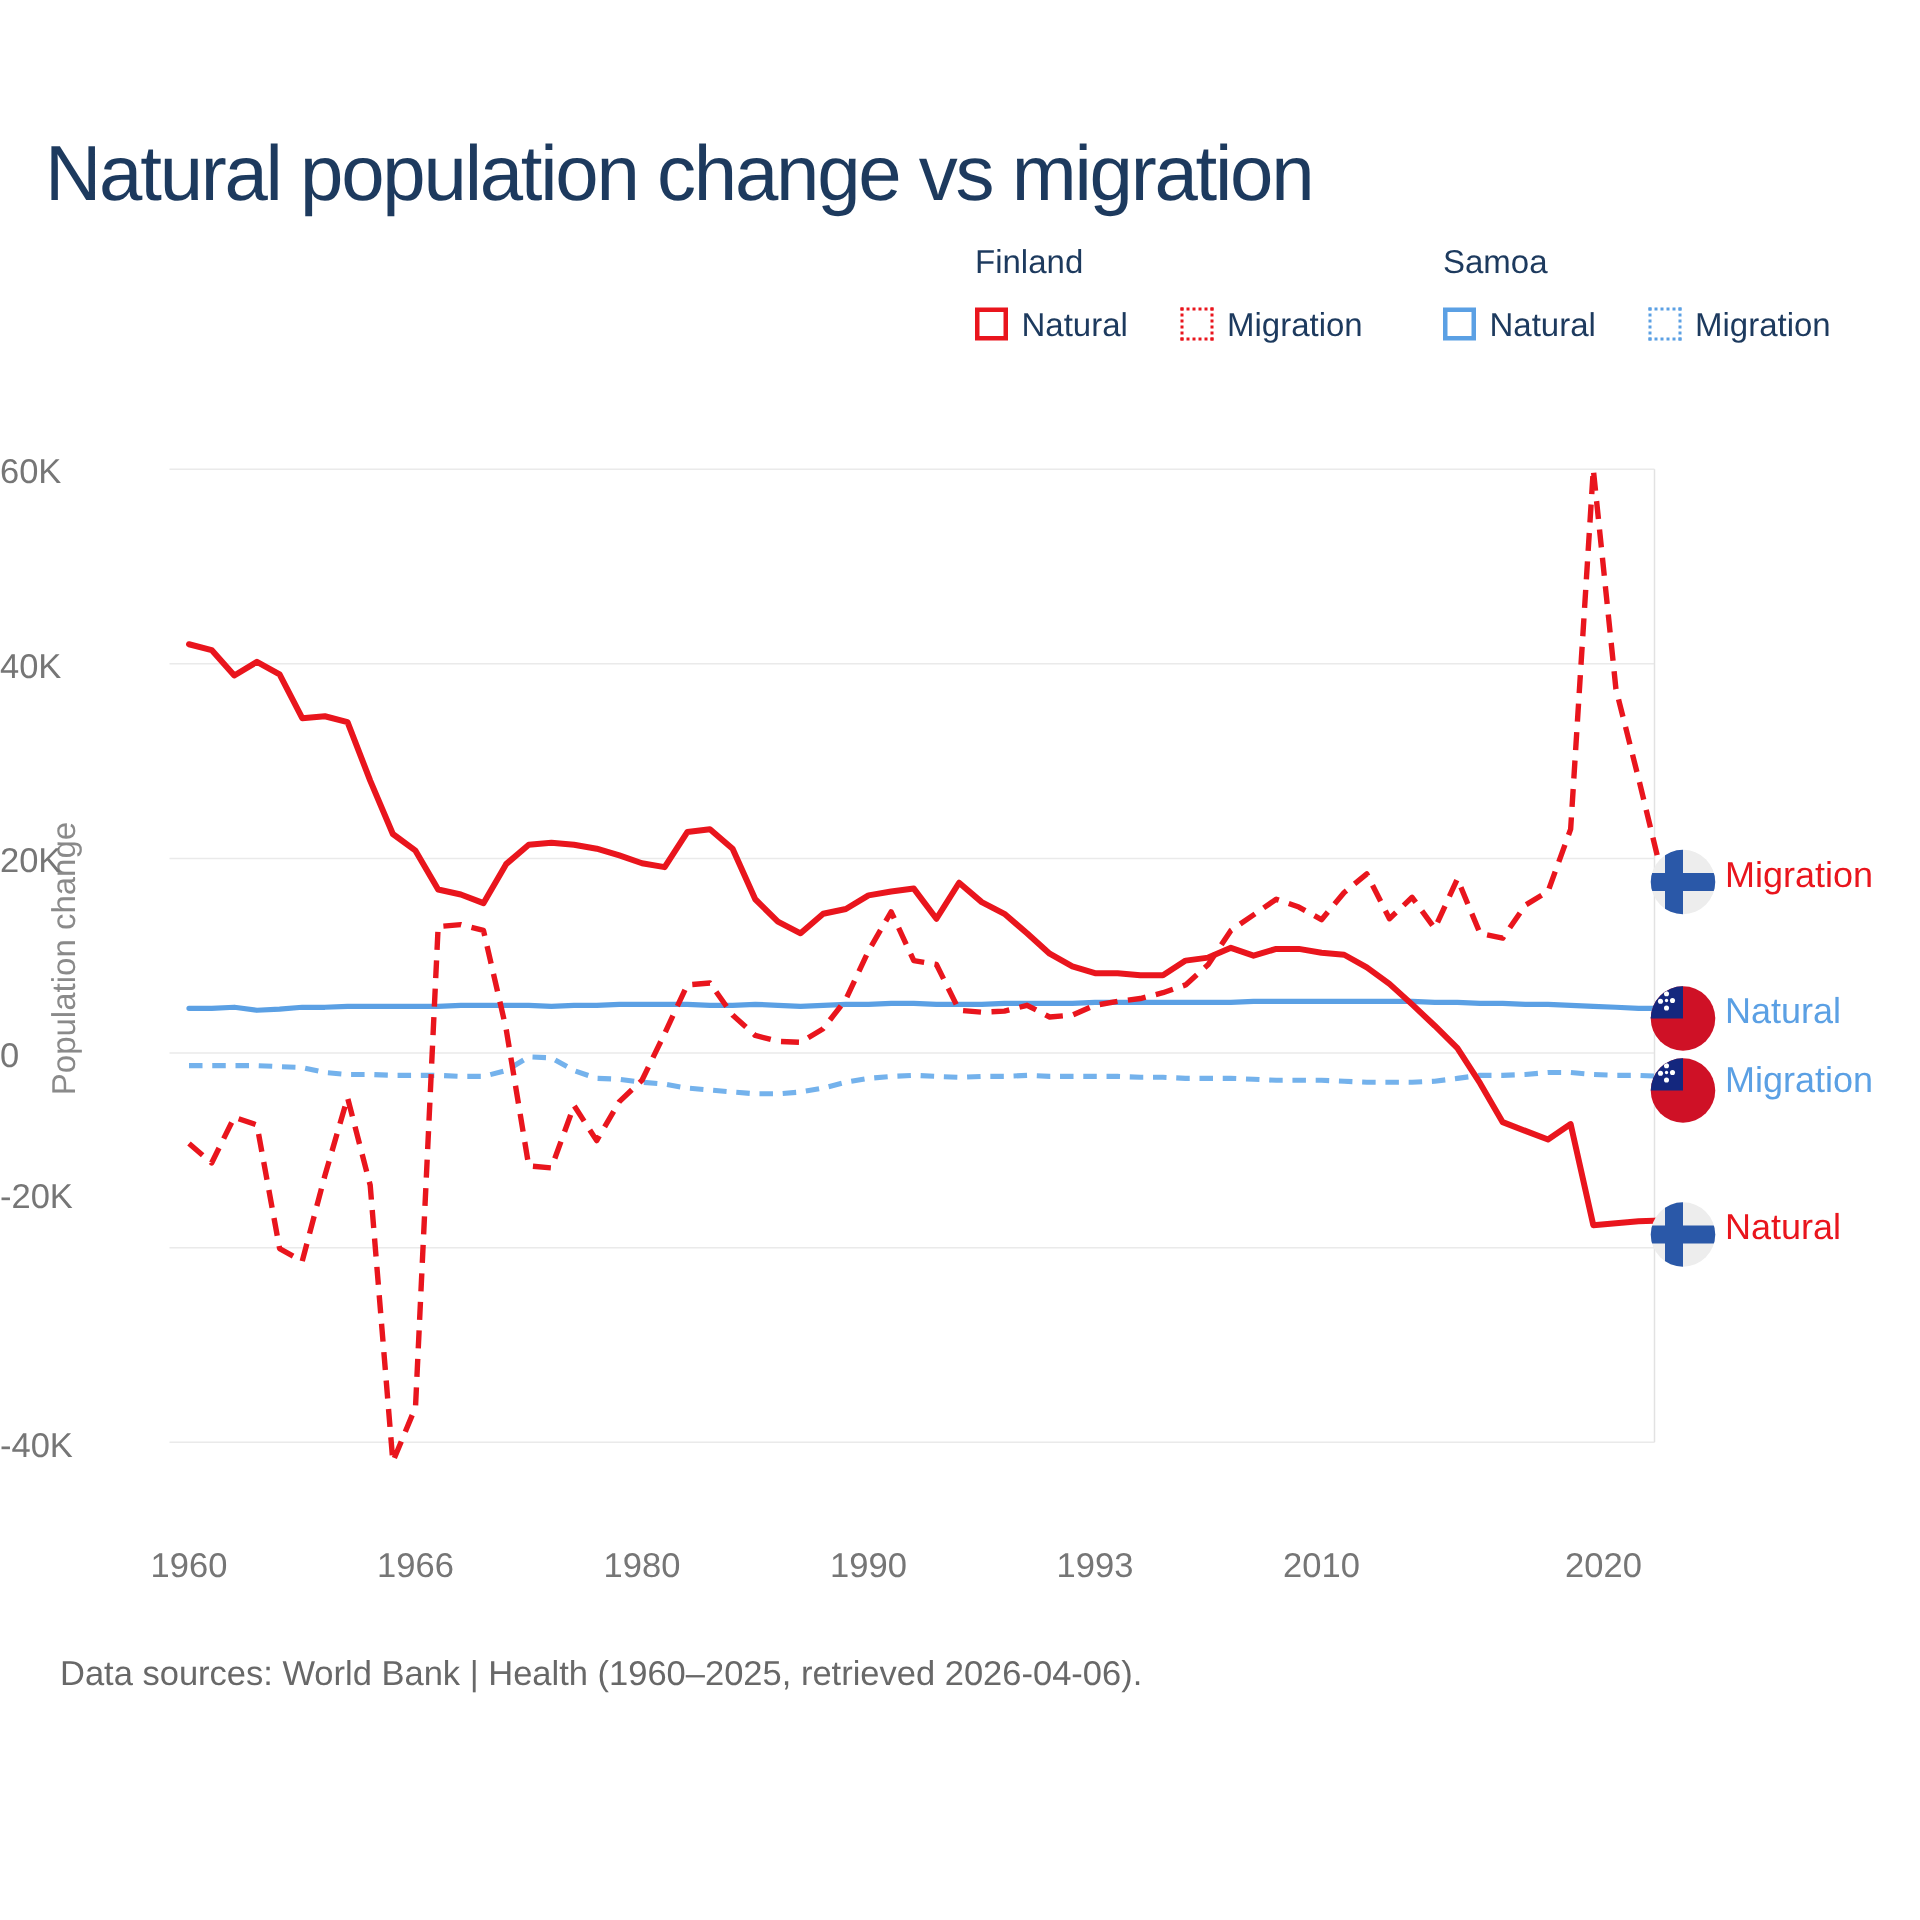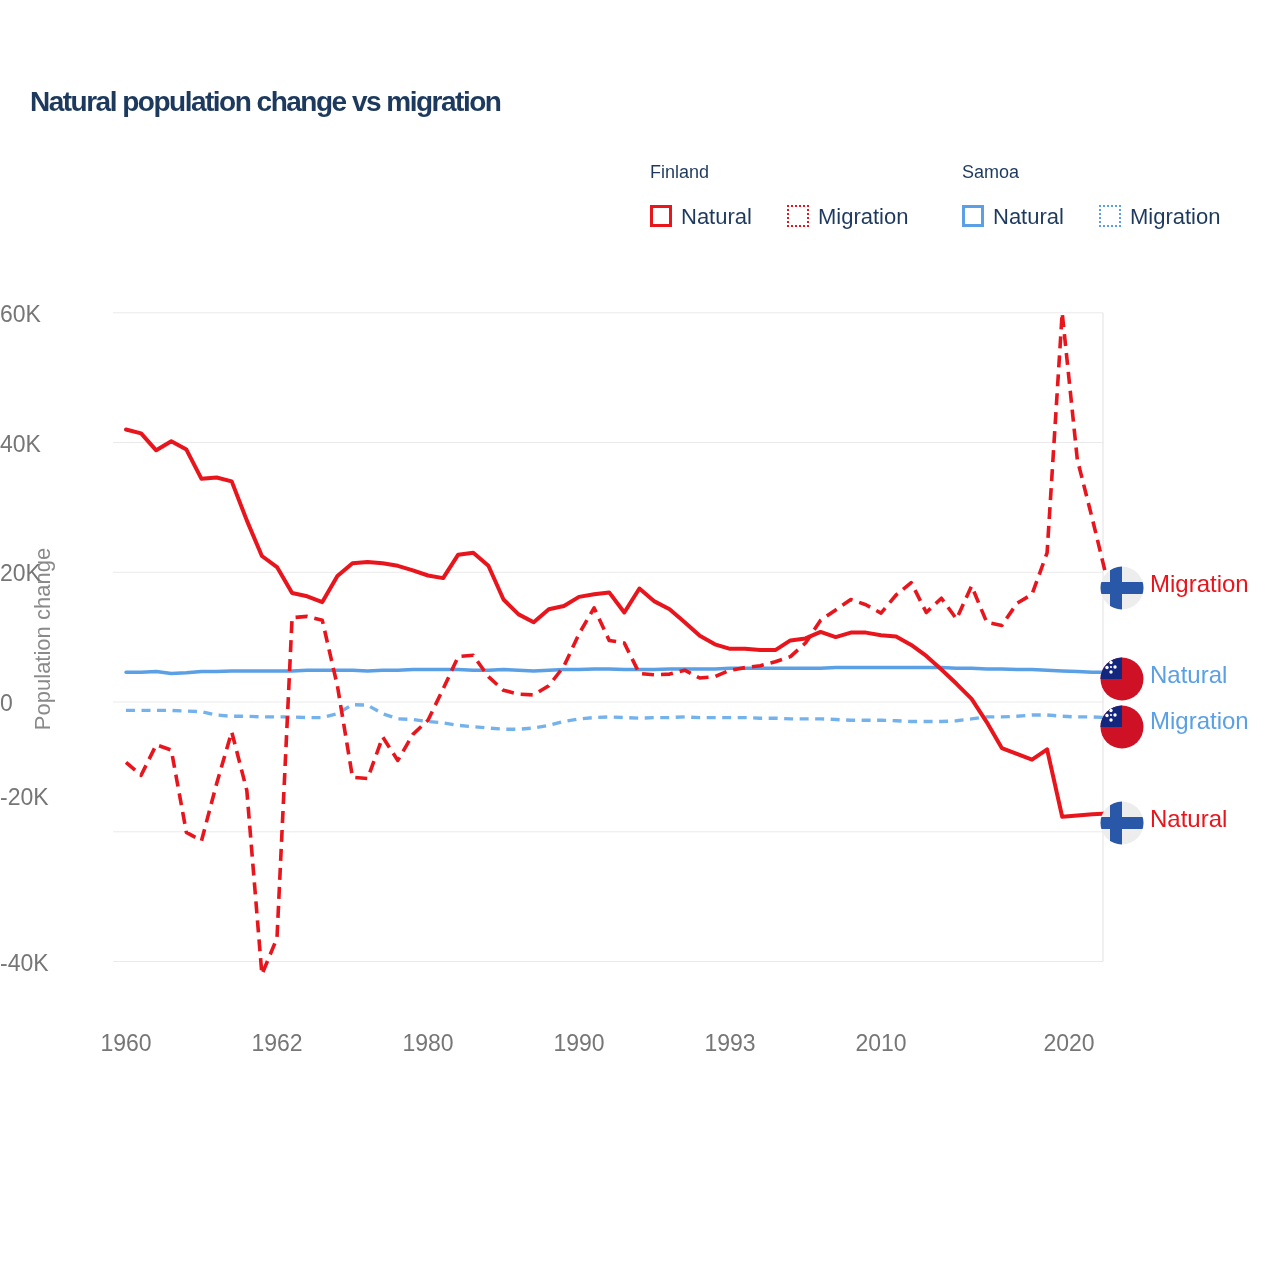--- a/index.html
+++ b/index.html
@@ -1,21 +1,21 @@
 <!DOCTYPE html>
 <html style="--red: #e9151d; --blue: #5ba0e4;"><head>
 <meta charset="utf-8">
 <style>
   html,body{margin:0;padding:0;background:#fff;}
   .page{position:relative;width:1280px;height:1280px;background:#ffffff;
         font-family:"Liberation Sans", sans-serif;overflow:hidden;}
-  .title{position:absolute;left:30px;top:86px;margin:0;font-size:28px;font-weight:700;
+  .title{position:absolute;left:30px;top:86px;margin:0;font-size:52px;font-weight:400;
          letter-spacing:-1.5px;color:#1d3a5e;}
   
-  .lg-title{position:absolute;top:162px;font-size:18px;color:#1d3a5e;}
+  .lg-title{position:absolute;top:162px;font-size:22px;color:#1d3a5e;}
   .lg-item{position:absolute;top:204px;height:24px;}
   .sw{position:absolute;top:1px;width:16px;height:16px;box-sizing:content-box;}
   .sw-solid-red{border:3px solid var(--red);}
   .sw-dot-red{border:2px dotted var(--red);width:18px;height:18px;}
   .sw-solid-blue{border:3px solid var(--blue);}
   .sw-dot-blue{border:2px dotted var(--blue);width:18px;height:18px;}
   .lg-label{position:absolute;top:0;font-size:22px;color:#1d3a5e;white-space:nowrap;}
   
   .ytick{position:absolute;left:0;width:113px;text-align:left;font-size:23px;color:#767676;}
   .xtick{position:absolute;top:1030px;font-size:23px;color:#767676;transform:translateX(-50%);white-space:nowrap;}
@@ -60,21 +60,21 @@
 
   <div class="ytitle">Population change</div>
   <span class="ytick" style="top:301px">60K</span>
   <span class="ytick" style="top:431px">40K</span>
   <span class="ytick" style="top:560px">20K</span>
   <span class="ytick" style="top:690px">0</span>
   <span class="ytick" style="top:784px">-20K</span>
   <span class="ytick" style="top:950px">-40K</span>
 
   <span class="xtick" style="left:126px">1960</span>
-  <span class="xtick" style="left:277px">1962</span>
+  <span class="xtick" style="left:277px">1966</span>
   <span class="xtick" style="left:428px">1980</span>
   <span class="xtick" style="left:579px">1990</span>
   <span class="xtick" style="left:730px">1993</span>
   <span class="xtick" style="left:881px">2010</span>
   <span class="xtick" style="left:1069px">2020</span>
 
   <svg id="plot" width="1280" height="1280">
       <line x1="113" x2="1103" y1="312.8" y2="312.8" stroke="#eaeaea" stroke-width="1"></line>
       <line x1="113" x2="1103" y1="442.5" y2="442.5" stroke="#eaeaea" stroke-width="1"></line>
       <line x1="113" x2="1103" y1="572.3" y2="572.3" stroke="#eaeaea" stroke-width="1"></line>
@@ -161,14 +161,15 @@
         <g clip-path="url(#fc2)">
           <rect width="44" height="44" fill="#ededed"></rect>
           <rect y="16" width="44" height="12" fill="#2a58a8"></rect>
           <rect x="10" width="12" height="44" fill="#2a58a8"></rect>
         </g>
       </svg>
     </span>
     <span class="endtxt" style="top: 805px; color: rgb(233, 21, 29);">Natural</span>
   </div>
 
+  <div class="footer-line" style="top:1102px">Data sources: World Bank | Health (1960–2025, retrieved 2026-04-06).</div>
 
 </div>
 
 </body></html>

